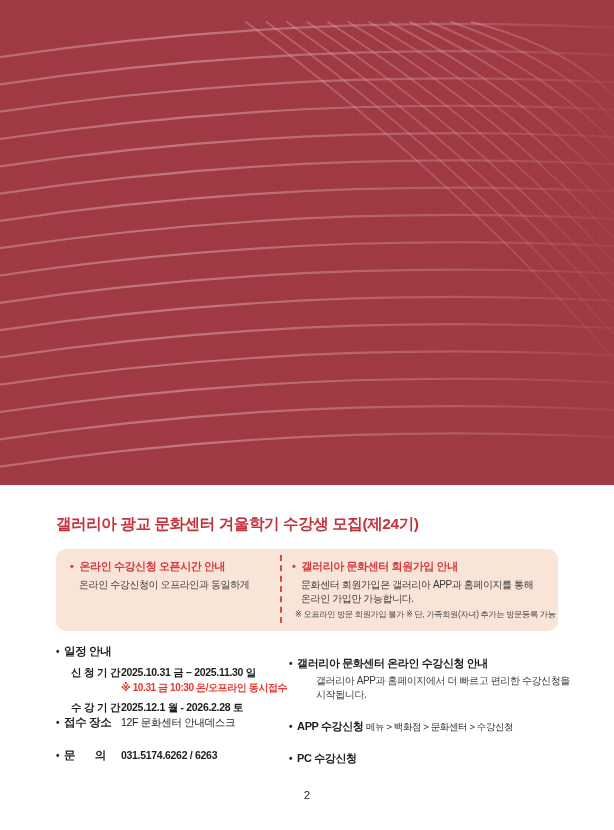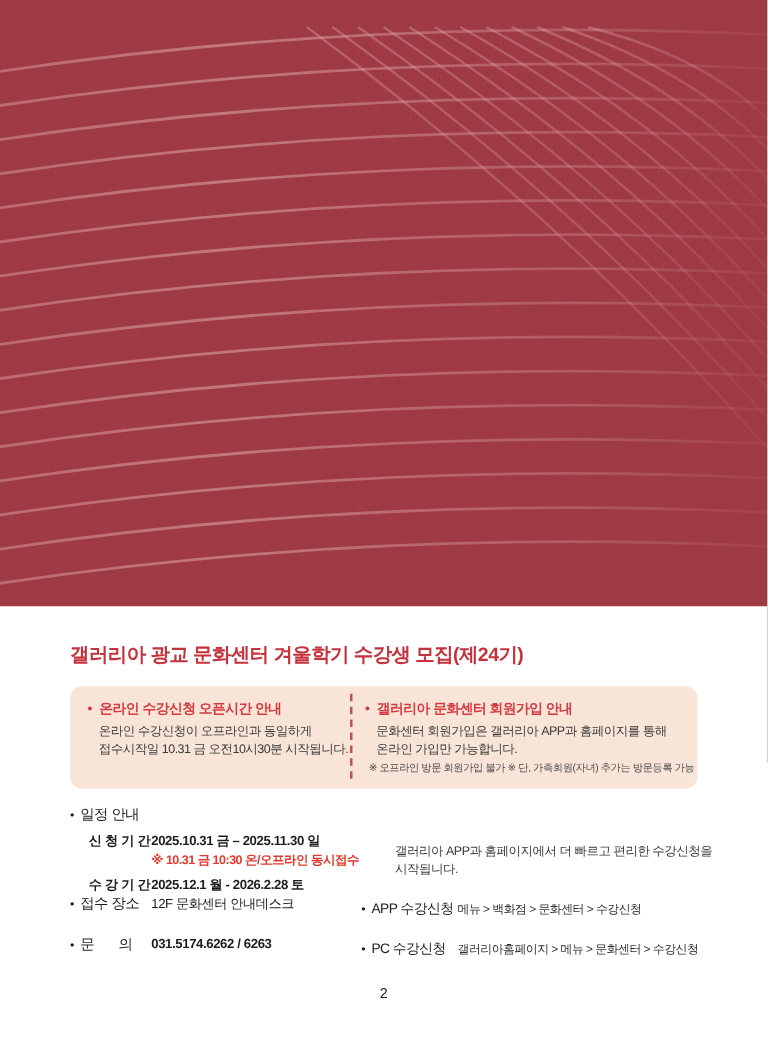--- a/index.html
+++ b/index.html
@@ -41,21 +41,21 @@
   .nb-title::before{content:"\2022";margin-right:6px;font-weight:700;}
   .nb-line{position:absolute;font-size:10px;color:#3a3a3a;white-space:nowrap;letter-spacing:-0.4px;}
   .nb-note{position:absolute;font-size:8.2px;color:#4a4a4a;white-space:nowrap;letter-spacing:-0.3px;}
   .nb-divider{
     position:absolute;left:224px;top:6px;height:68px;width:0;
     border-left:2px dashed #c9514b;
   }
 
   
   .sec-head{
-    position:absolute;font-size:11.5px;font-weight:400;color:#1d1d1d;
+    position:absolute;font-size:11.5px;font-weight:700;color:#1d1d1d;
     white-space:nowrap;letter-spacing:-0.4px;text-align:center;
   }
   .sec-head::before{content:"\2022";margin-right:5px;font-size:10px;}
   .row-label{
     position:absolute;font-size:10.5px;font-weight:700;color:#1d1d1d;
     white-space:nowrap;letter-spacing:-0.2px;
   }
   .row-value{
     position:absolute;font-size:10.5px;font-weight:700;color:#1d1d1d;
     white-space:nowrap;letter-spacing:-0.3px;
@@ -124,21 +124,20 @@
         <path d="M 451 22 Q 560.5 59 622 128" class="fan"></path>
         <path d="M 471.5 22 Q 570.75 47 622 104" class="fan"></path>
       </svg>
   </div>
 
   <div class="doc-title">갤러리아 광교 문화센터 겨울학기 수강생 모집(제24기)</div>
 
   <div class="notice-box">
     <div class="nb-title" style="left:14px;top:10px">온라인 수강신청 오픈시간 안내</div>
     <div class="nb-line" style="left:23px;top:29px">온라인 수강신청이 오프라인과 동일하게</div>
-    <div class="nb-line" style="left:23px;top:43px">접수시작일 10.31 금 오전10시30분 시작됩니다.</div>
 
     <div class="nb-divider"></div>
 
     <div class="nb-title" style="left:236px;top:10px">갤러리아 문화센터 회원가입 안내</div>
     <div class="nb-line" style="left:245px;top:29px">문화센터 회원가입은 갤러리아 APP과 홈페이지를 통해</div>
     <div class="nb-line" style="left:245px;top:43px">온라인 가입만 가능합니다.</div>
     <div class="nb-note" style="left:239px;top:60px">※ 오프라인 방문 회원가입 불가 ※ 단, 가족회원(자녀) 추가는 방문등록 가능</div>
   </div>
 
   <div class="sec-head" style="left:56px;top:644px">일정 안내</div>
@@ -149,23 +148,23 @@
 
   <div class="row-label" style="left:71px;top:701px">수 강 기 간</div>
   <div class="row-value" style="left:121px;top:701px">2025.12.1 월 - 2026.2.28 토</div>
 
   <div class="sec-head" style="left:56px;top:715px">접수 장소</div>
   <div class="row-value medium" style="left:121px;top:716px">12F 문화센터 안내데스크</div>
 
   <div class="sec-head" style="left:56px;top:748px">문&nbsp;&nbsp;&nbsp;&nbsp;&nbsp;&nbsp;&nbsp;의</div>
   <div class="row-value" style="left:121px;top:749px">031.5174.6262 / 6263</div>
 
+  <div class="sec-head" style="left:289px;top:656px;font-size:11px">갤러리아 문화센터 온라인 수강신청 안내</div>
   <div class="guide-line" style="left:300px;top:674px">갤러리아 APP과 홈페이지에서 더 빠르고 편리한 수강신청을</div>
   <div class="guide-line" style="left:300px;top:688px">시작됩니다.</div>
 
   <div class="sec-head" style="left:289px;top:719px;font-size:11px">APP 수강신청</div>
   <div class="path-value" style="left:366px;top:721px">메뉴 &gt; 백화점 &gt; 문화센터 &gt; 수강신청</div>
 
   <div class="sec-head" style="left:289px;top:751px;font-size:11px">PC 수강신청</div>
-  <div class="path-value" style="left:366px;top:753px">갤러리아홈페이지 &gt; 메뉴 &gt; 문화센터 &gt; 수강신청</div>
 
   <div class="page-number">2</div>
 </div>
 
 </body></html>

